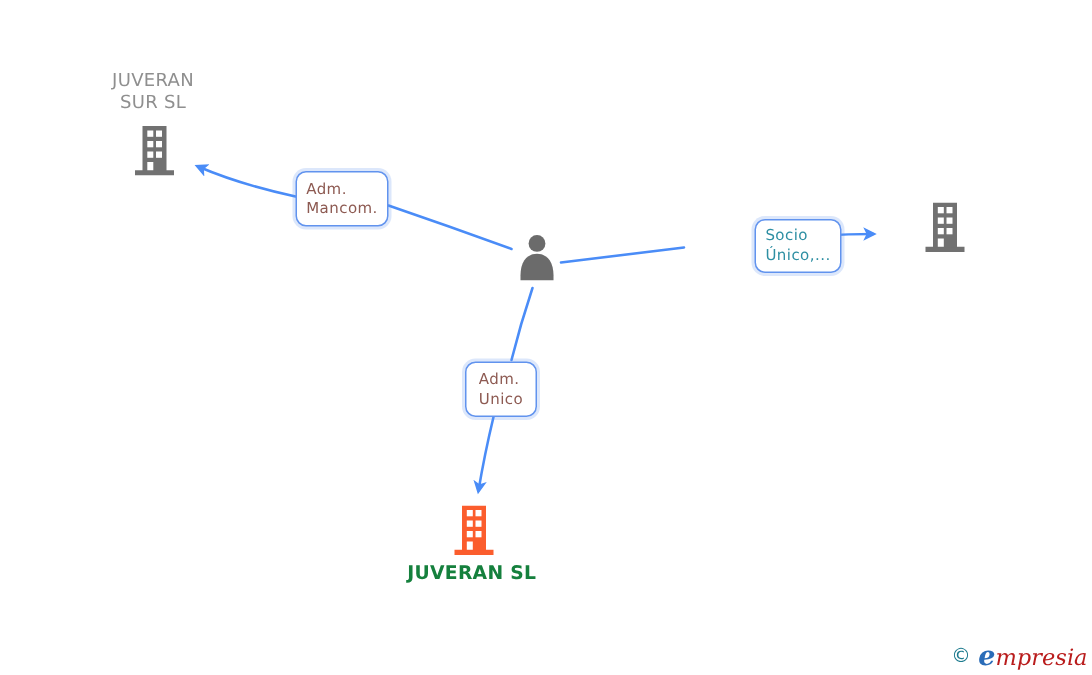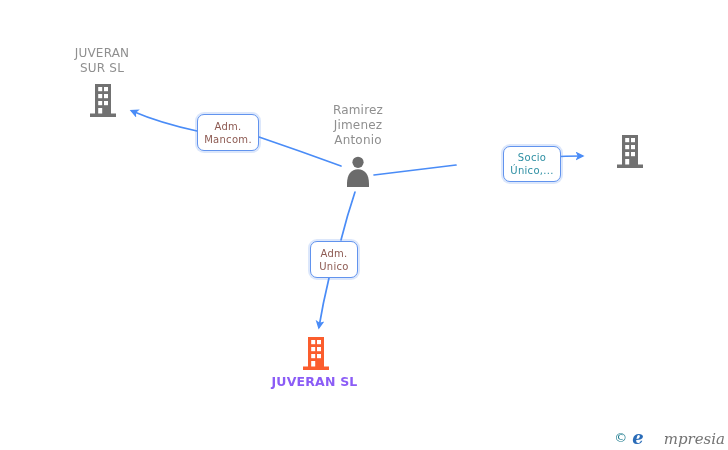--- a/index.html
+++ b/index.html
@@ -10,29 +10,29 @@
   
   #edges{position:absolute;left:0;top:0;z-index:1;pointer-events:none;}
   .edge-line{fill:none;stroke:#4a8cf7;stroke-width:1.7;stroke-linecap:round;}
 
   
   .node{position:absolute;z-index:2;text-align:center;cursor:pointer;}
   .node-label{
     color:#8f8f8f;font-size:12px;line-height:15px;letter-spacing:.2px;
     white-space:pre-line;
   }
-  .node-label.bold{font-weight:bold;color:#8b5cf6;font-size:12.5px;}
+  .node-label.bold{font-weight:bold;color:#15803d;font-size:12.5px;}
 
   
   .edge-label{
     position:absolute;z-index:3;background:#ffffff;
     border:1.5px solid #6193ee;border-radius:7px;
     box-shadow:0 0 0 2px rgba(97,147,238,0.22);
     display:flex;align-items:center;justify-content:center;
-    font-size:10px;line-height:13px;letter-spacing:.3px;text-align:center;
+    font-size:10px;line-height:13px;letter-spacing:.3px;
     white-space:pre-line;cursor:pointer;box-sizing:border-box;
   }
 
   
   #watermark{
     position:absolute;right:3px;top:427px;z-index:2;
     font-family:"DejaVu Serif", serif;white-space:nowrap;
   }
   #watermark .copy{font-size:13px;vertical-align:2px;font-family:"DejaVu Sans",sans-serif;}
   #watermark .brand-e{font-size:18px;font-style:italic;font-weight:bold;}
@@ -66,25 +66,20 @@
     <rect x="6" y="0" width="16" height="30" fill="currentColor"></rect>
     <rect x="9.2" y="3" width="4" height="4.2" fill="#fff"></rect>
     <rect x="15" y="3" width="4" height="4.2" fill="#fff"></rect>
     <rect x="9.2" y="10" width="4" height="4.2" fill="#fff"></rect>
     <rect x="15" y="10" width="4" height="4.2" fill="#fff"></rect>
     <rect x="9.2" y="17" width="4" height="4.2" fill="#fff"></rect>
     <rect x="15" y="17" width="4" height="4.2" fill="#fff"></rect>
     <rect x="9.2" y="24" width="4" height="5.5" fill="#fff"></rect>
   </svg>
 
-  <div class="node" style="left:312px;top:103px;width:92px;">
-    <div class="node-label">Ramirez
-Jimenez
-Antonio</div>
-  </div>
   <svg class="node" style="left: 344px; top: 156px; color: rgb(107, 107, 107);" width="28" height="31" viewBox="0 0 28 31">
     <circle cx="14" cy="6.3" r="5.6" fill="currentColor"></circle>
     <path d="M14,13.2 C7.2,13.2 3,18.6 3,27.5 L3,31 L25,31 L25,27.5 C25,18.6 20.8,13.2 14,13.2 Z" fill="currentColor"></path>
   </svg>
 
   <svg class="node" style="left: 616px; top: 135px; color: rgb(113, 113, 113);" width="28" height="33" viewBox="0 0 28 33">
     <rect x="1" y="29.5" width="26" height="3.5" fill="currentColor"></rect>
     <rect x="6" y="0" width="16" height="30" fill="currentColor"></rect>
     <rect x="9.2" y="3" width="4" height="4.2" fill="#fff"></rect>
     <rect x="15" y="3" width="4" height="4.2" fill="#fff"></rect>
@@ -114,16 +109,16 @@
 Mancom.</div>
 
   <div class="edge-label" style="left: 456px; top: 146px; width: 58px; height: 36px; color: rgb(46, 143, 163); margin-left: 47px;">Socio
 Único,...</div>
 
   <div class="edge-label" style="left: 310px; top: 241px; width: 48px; height: 37px; color: rgb(141, 90, 82);">Adm.
 Unico</div>
 
   <div id="watermark">
     <span class="copy" style="color: rgb(29, 123, 142);">©</span>
-    <span class="brand-e" style="color: rgb(42, 108, 184);">e</span><span class="brand-rest" style="color: #737373; margin-left: 20px;">mpresia</span>
+    <span class="brand-e" style="color: rgb(42, 108, 184);">e</span><span class="brand-rest" style="color: #b91c1c;">mpresia</span>
   </div>
 
 </div>
 
 </body></html>

